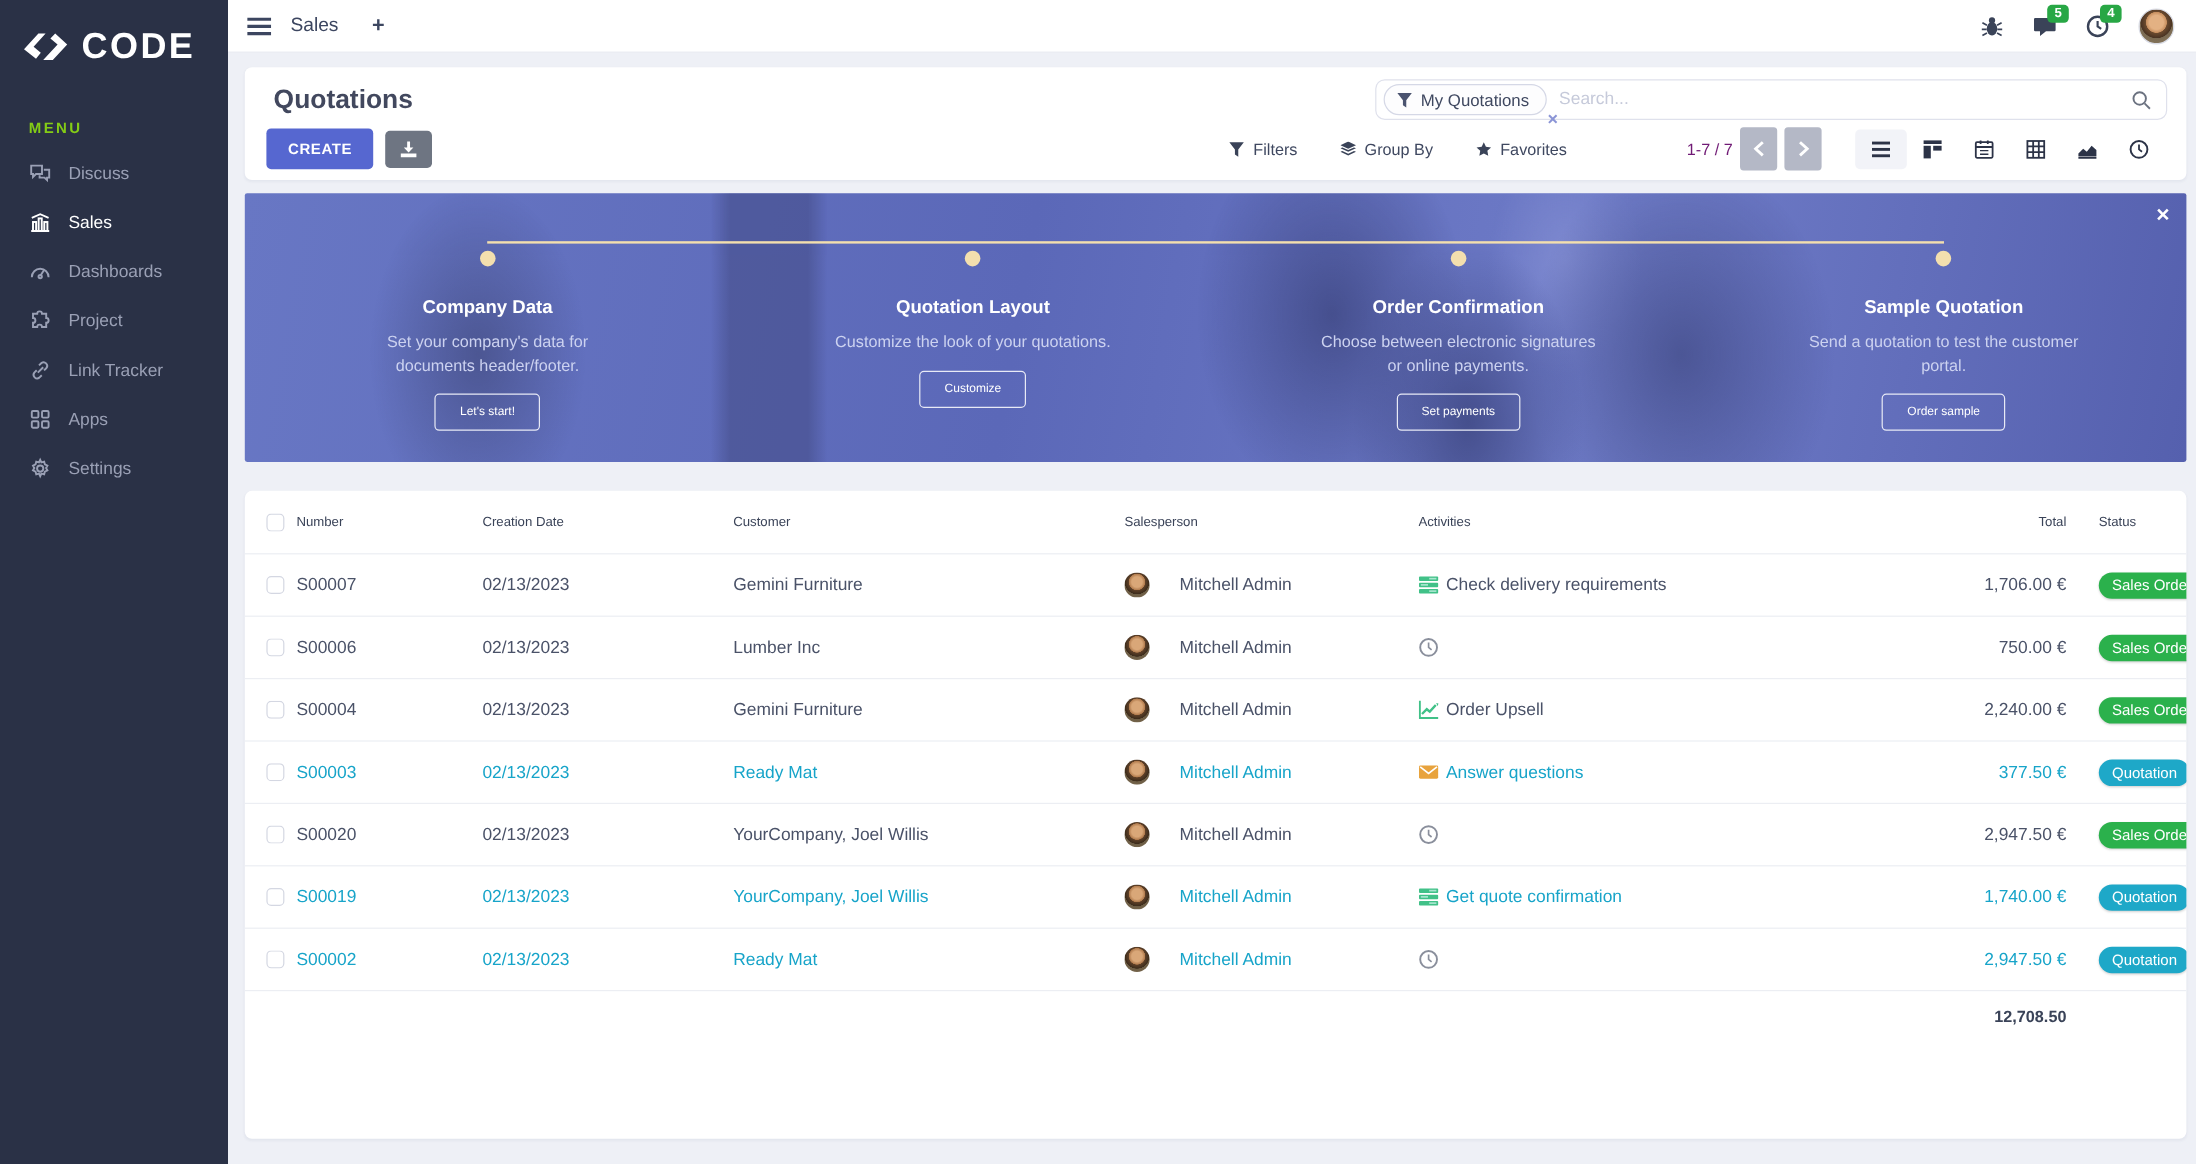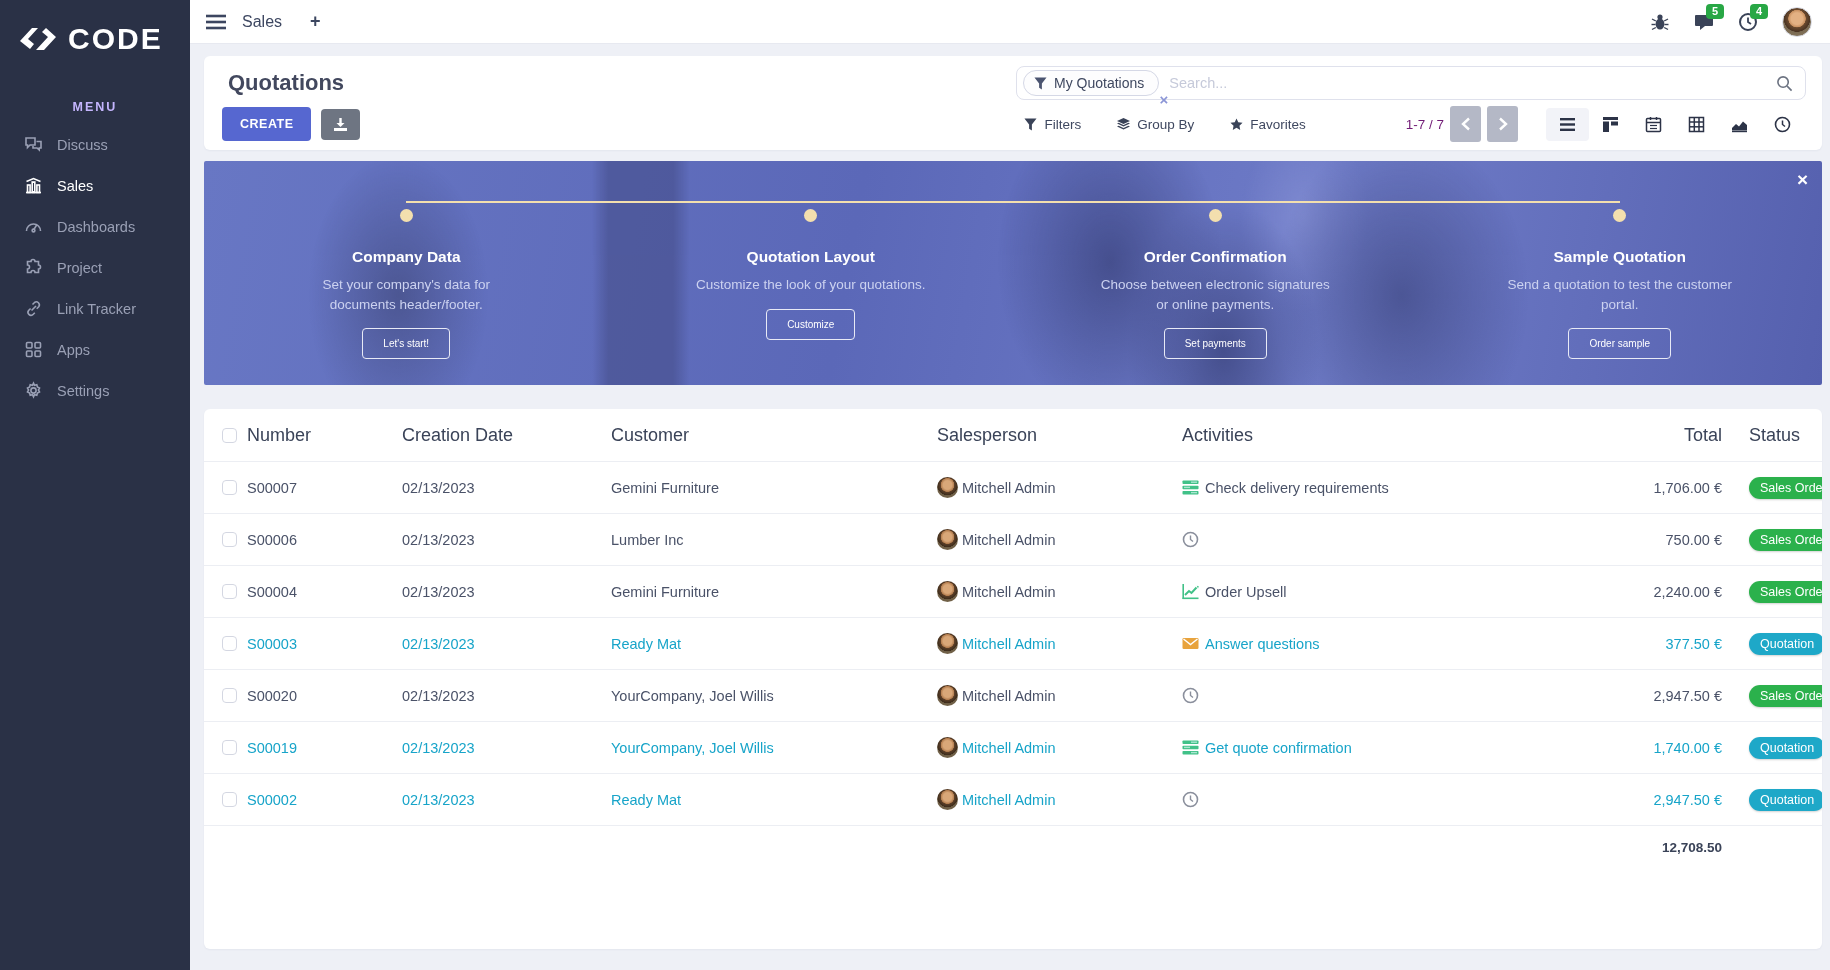--- a/index.html
+++ b/index.html
@@ -5,21 +5,21 @@
   * { margin:0; padding:0; box-sizing:border-box; }
   html,body { width:1830px; height:970px; overflow:hidden; }
   body { font-family:"Liberation Sans","DejaVu Sans",sans-serif; background:#eef0f6; color:#3f4860; }
   .app { display:flex; width:1830px; height:970px; }
 
   
   .sidebar { width:190px; min-width:190px; background:#2a3146; height:100%; padding:12px 0 0 0; }
   .brand { display:flex; align-items:center; gap:10px; padding:10px 18px 26px 18px; }
   .brand-glyph { width:40px; height:30px; }
   .brand-name { color:#ffffff; font-size:30px; font-weight:bold; letter-spacing:2px; }
-  .menu-label { color:#c4b5fd; font-size:12.5px; letter-spacing:2px; padding:18px 24px 10px 24px; font-weight:bold;text-align:center; }
+  .menu-label { color:#84cc16; font-size:12.5px; letter-spacing:2px; padding:18px 24px 10px 24px; font-weight:bold; }
   .nav-item { display:flex; align-items:center; gap:14px; padding:11px 24px; color:#9aa0b5; font-size:14.5px; cursor:pointer; }
   .nav-item svg { width:19px; height:19px; stroke:#9aa0b5; fill:none; stroke-width:1.6; flex:none; }
   .nav-item.active { color:#ffffff; }
   .nav-item.active svg { stroke:#ffffff; }
 
   
   .main { flex:1; display:flex; flex-direction:column; min-width:0; }
   .topbar { height:44px; background:#ffffff; border-bottom:1px solid #e7e9f0; display:flex; align-items:center; padding:0 18px 0 16px; }
   .topbar-left { display:flex; align-items:center; gap:16px; }
   .hamburger svg { width:20px; height:16px; display:block; }
@@ -36,21 +36,21 @@
   .content { padding:12px 8px 0 14px; }
   .card { background:#ffffff; border-radius:6px; box-shadow:0 1px 2px rgba(40,50,90,.05); }
 
   
   .cp-card { position:relative; height:94px; padding:10px 18px; }
   .page-title { font-size:22px; color:#42485e; padding:4px 0 0 6px; }
   .cp-row2 { display:flex; align-items:center; margin-top:10px; }
   .btn-create { background:#5667d0; color:#fff; font-size:12.5px; font-weight:bold; letter-spacing:.5px; border:none; border-radius:4px; padding:10px 18px; cursor:pointer; }
   .btn-export { background:#6e7582; border:none; border-radius:4px; padding:8px 12px; margin-left:10px; cursor:pointer; }
   .btn-export svg { width:15px; height:15px; display:block; }
-  .searchbox { position:absolute; top:10px; right:16px; width:790px; height:34px; border:1px solid #dfe1ec; border-radius:8px; background:#fff; display:flex; align-items:center; padding:0 12px 0 6px; }
+  .searchbox { position:absolute; top:10px; right:16px; width:660px; height:34px; border:1px solid #dfe1ec; border-radius:8px; background:#fff; display:flex; align-items:center; padding:0 12px 0 6px; }
   .facet { position:relative; display:flex; align-items:center; gap:7px; border:1px solid #d5d8e6; border-radius:14px; padding:4px 14px 4px 10px; font-size:14px; color:#3f4860; background:#fdfdfe; white-space:nowrap; }
   .facet svg { width:13px; height:13px; }
   .facet-x { position:absolute; right:-10px; bottom:-13px; color:#8b95d6; font-size:15px; font-weight:bold; cursor:pointer; }
   .search-input { border:none; outline:none; flex:1; font-size:14.5px; color:#3f4860; padding-left:10px; font-family:inherit; }
   .search-input::placeholder { color:#c6cada; }
   .search-mag svg { width:17px; height:17px; display:block; }
   .cp-right { margin-left:auto; display:flex; align-items:center; }
   .cp-tool { display:flex; align-items:center; gap:7px; font-size:13.5px; color:#3f4860; cursor:pointer; margin-left:36px; }
   .cp-tool svg { width:13px; height:13px; }
   .pager { font-size:13.5px; color:#701a75; margin-left:100px; white-space:nowrap; }
@@ -77,29 +77,29 @@
   .bn-steps { position:absolute; inset:0; display:flex; z-index:2; }
   .bn-step { width:25%; display:flex; flex-direction:column; align-items:center; text-align:center; padding-top:48px; }
   .bn-dot { width:13px; height:13px; border-radius:50%; background:#f3dfae; }
   .bn-title { margin-top:26px; color:#ffffff; font-size:15.5px; font-weight:bold; }
   .bn-desc { margin-top:9px; color:#ccd2f0; font-size:13.5px; line-height:1.45; width:230px; }
   .bn-btn { margin-top:14px; background:transparent; border:1px solid #e8eaf6; border-radius:4px; color:#ffffff; font-size:10px; padding:9px 20px; cursor:pointer; font-family:inherit; }
 
   
   .table-card { margin-top:24px; height:540px; overflow:hidden; position:relative; }
   .tgrid { display:grid; grid-template-columns:43px 155px 209px 326px 245px 340px 200px 1fr; align-items:center; }
-  .thead { height:52px; font-size:18px; color:#3a4358; }
+  .thead { height:52px; font-size:11px; color:#3a4358; }
   .thead .cell { cursor:pointer; }
   .trow { height:52px; border-top:1px solid #eceef3; font-size:14.5px; color:#4a5268; cursor:pointer; }
   .trow.teal, .trow.teal .cell { color:#17a4c9; }
   .cell { white-space:nowrap; overflow:hidden; }
   .cell.right { text-align:right; }
   .cell.status-cell { padding-left:27px; overflow:visible; }
   .checkbox { width:15px; height:15px; border:1px solid #d4d7e2; border-radius:4px; background:#fff; margin-left:18px; display:block; cursor:pointer; }
-  .sp { display:flex; align-items:center; gap:4px;text-align:right; }
+  .sp { display:flex; align-items:center; gap:25px;text-align:right; }
   .mini-avatar { width:21px; height:21px; border-radius:50%; flex:none; background:
       radial-gradient(circle at 50% 38%, #d9a778 26%, #b07a4c 40%, #5d3f27 42%, #3c2c1c 60%, #6d5d45 62%, #7d6d52 100%); }
   .act { display:flex; align-items:center; gap:6px; }
   .act svg { width:17px; height:17px; flex:none; }
   .pill { display:inline-block; color:#fff; font-size:12.5px; padding:4px 11px; border-radius:11px; box-shadow:0 1px 2px rgba(0,0,0,.18); white-space:nowrap; }
   .pill.green { background:#2bb14c; }
   .pill.teal { background:#1ea8c8; }
   .tfoot { height:44px; border-top:1px solid #eceef3; font-size:13.5px; font-weight:bold; color:#3a4358; }
 </style>
 </head>

